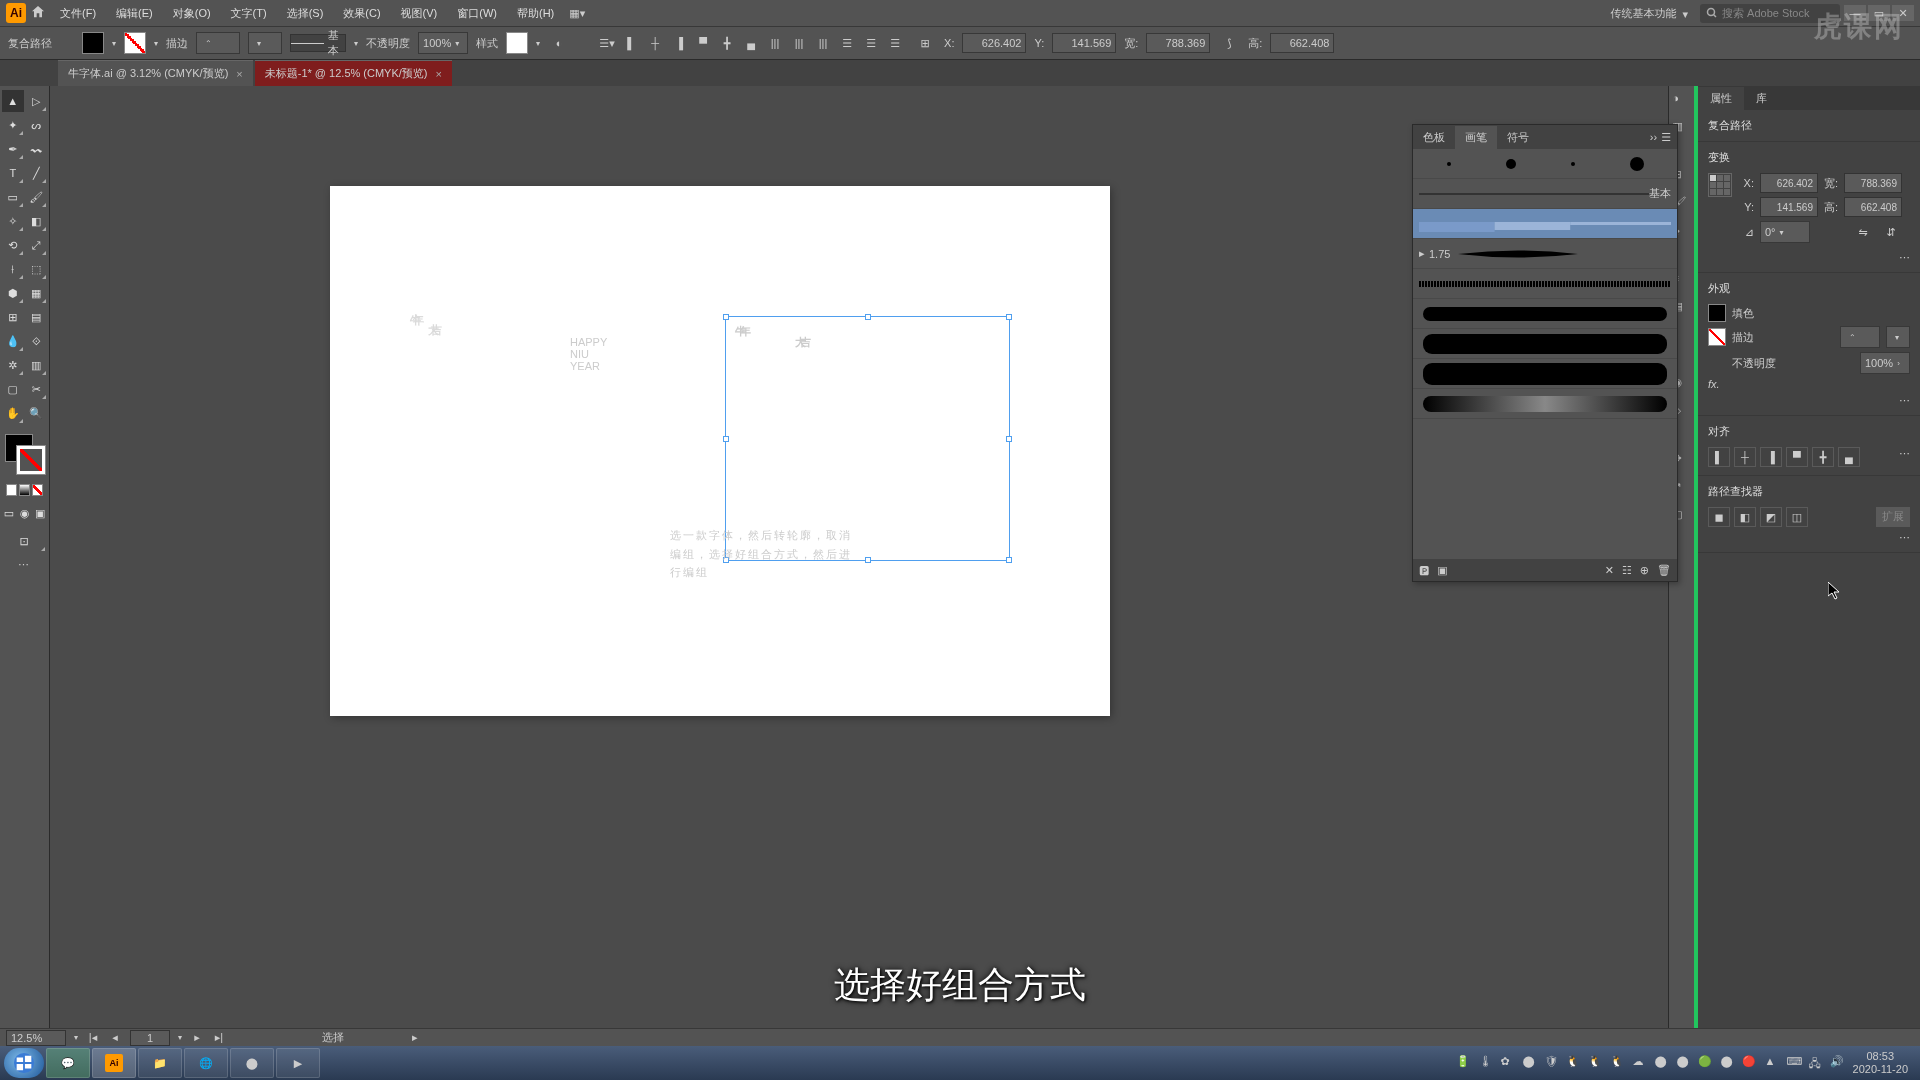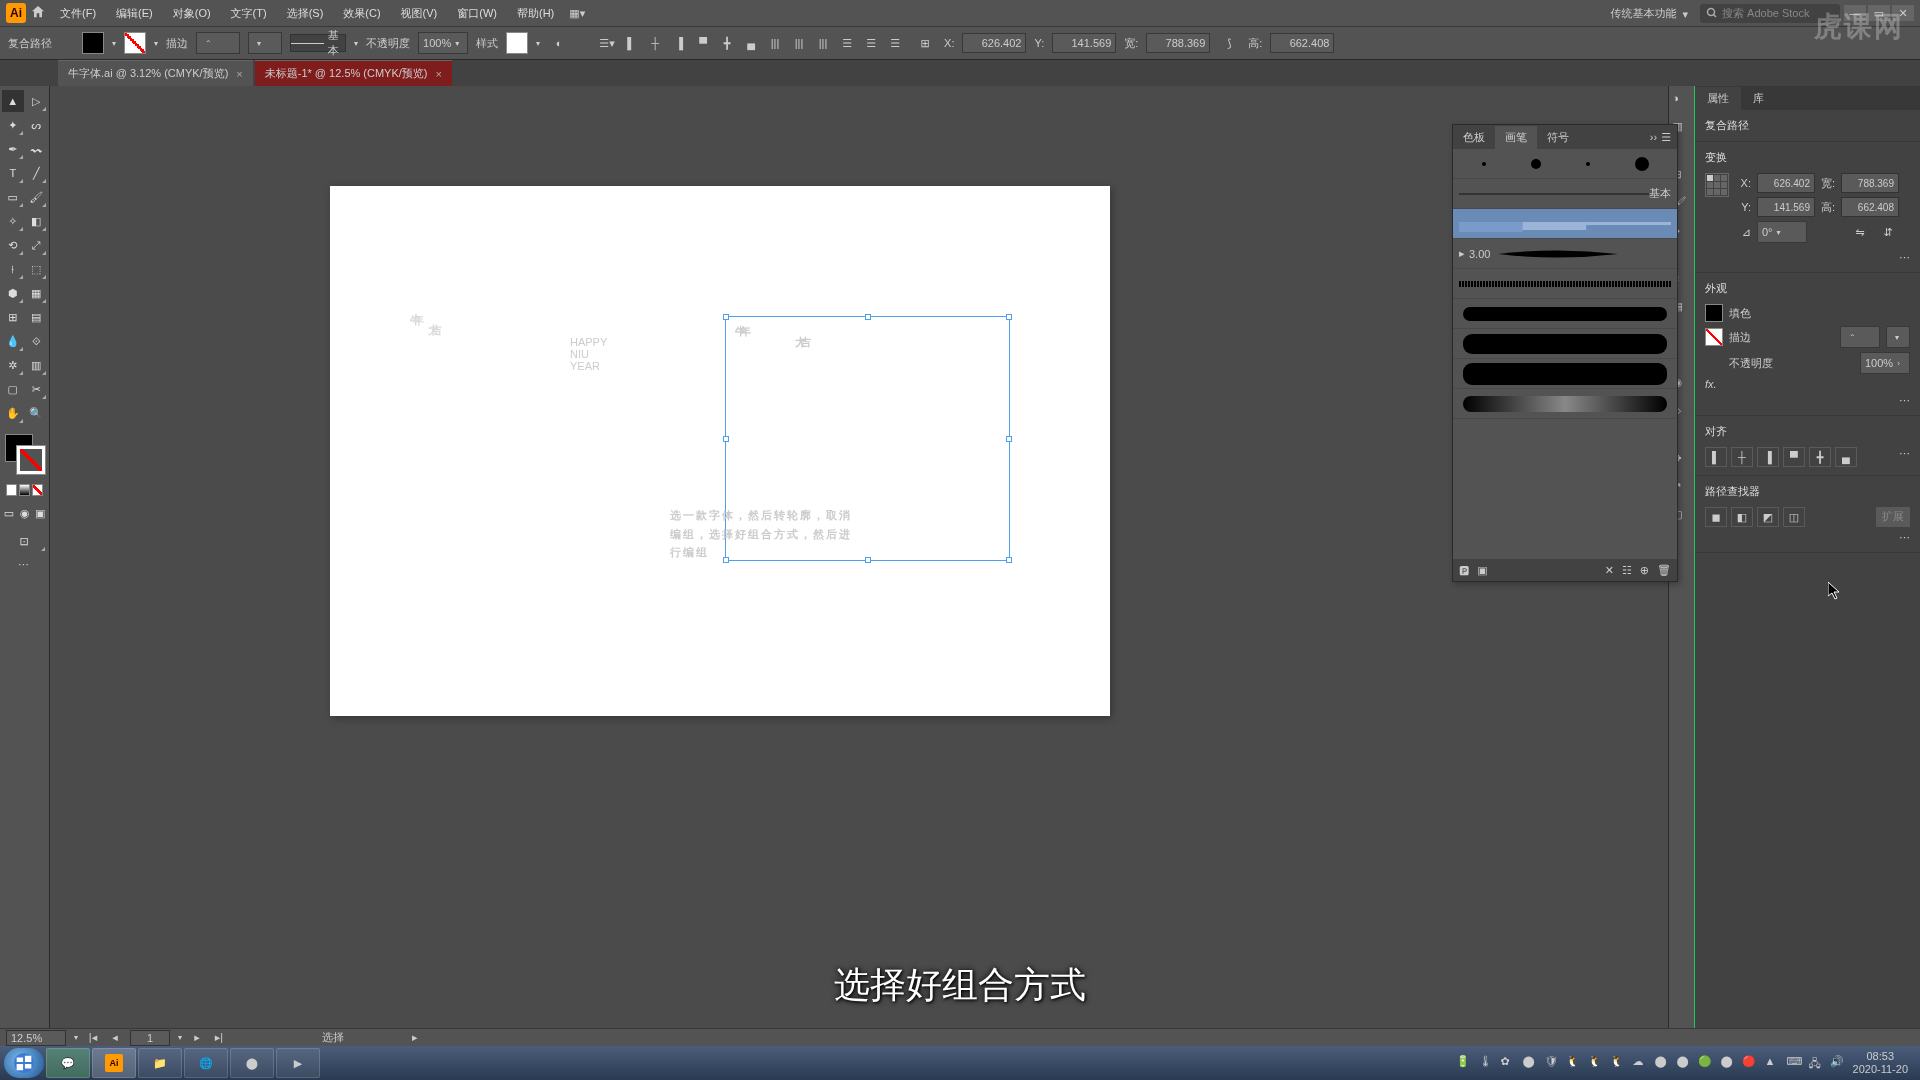--- a/index.html
+++ b/index.html
@@ -45,35 +45,35 @@
 .mini-sw{width:12px;height:12px;border:1px solid #888}
 .canvas-area{flex:1;background:#4b4b4b;position:relative;overflow:hidden}
 .artboard{position:absolute;left:280px;top:100px;width:780px;height:530px;background:#fff;box-shadow:2px 2px 8px rgba(0,0,0,.3)}
 .brush-calli{position:absolute;left:80px;top:130px;font-family:"STXingkai","KaiTi",serif;font-size:110px;font-weight:900;color:#000;line-height:.9;letter-spacing:-8px;transform:scaleY(1.05);filter:contrast(1.2)}
 .brush-calli .row2{margin-left:18px}
 .happy-txt{position:absolute;left:240px;top:150px;font-family:Arial;font-weight:normal;font-size:13px;color:#000;line-height:1.1}
 .selection-box{position:absolute;left:395px;top:130px;width:285px;height:245px;border:1px solid #4f9fef}
 .sel-handle{position:absolute;width:6px;height:6px;background:#fff;border:1px solid #4f9fef}
 .calli2{position:absolute;left:405px;top:140px;font-family:"STXingkai","华文行楷",serif;font-size:110px;font-weight:900;color:#000;line-height:1;letter-spacing:-6px}
 .calli2 .r2{margin-left:60px}
-.red-text{position:absolute;left:340px;top:320px;color:#e81414;font-size:24px;font-weight:bold;line-height:1.7;letter-spacing:2px}
+.red-text{position:absolute;left:340px;top:340px;color:#e81414;font-size:24px;font-weight:normal;line-height:1.7;letter-spacing:2px}
 .right-docks{width:26px;background:#535353;display:flex;flex-direction:column;align-items:center;gap:10px;padding-top:6px;border-left:1px solid #2a2a2a}
 .dock-icon{width:18px;height:18px;color:#ccc;cursor:pointer}
-.float-panel{position:absolute;right:242px;top:124px;width:226px;background:#535353;border:1px solid #2a2a2a;box-shadow:2px 2px 6px rgba(0,0,0,.3)}
+.float-panel{position:absolute;right:242px;top:124px;width:266px;background:#535353;border:1px solid #2a2a2a;box-shadow:2px 2px 6px rgba(0,0,0,.3)}
 .panel-tabs{display:flex;background:#424242;height:24px;align-items:center}
 .p-tab{padding:4px 10px;cursor:pointer}
 .p-tab.active{background:#535353}
 .panel-menu{margin-left:auto;padding:0 6px;display:flex;gap:4px}
 .brush-row{height:30px;display:flex;align-items:center;padding:0 6px;border-bottom:1px solid #494949;cursor:pointer}
 .brush-row.sel{background:#6a8bb5}
 .brush-dot{width:18px;height:18px;border-radius:50%;background:#000}
 .brush-stroke-img{flex:1;height:18px;background:#000;border-radius:9px;margin:0 4px}
 .brush-thin{height:2px;background:#333;flex:1}
 .panel-bottom{height:22px;background:#424242;display:flex;align-items:center;padding:0 6px;gap:8px;justify-content:flex-end}
-.props-panel{width:226px;background:#424242;border-left:1px solid #22c55e;display:flex;flex-direction:column}
+.props-panel{width:226px;background:#424242;border-left:4px solid #22c55e;display:flex;flex-direction:column}
 .props-tabs{display:flex;height:24px;background:#383838;align-items:center}
 .pp-tab{padding:4px 12px;cursor:pointer}
 .pp-tab.active{background:#424242}
 .section{padding:8px 10px;border-bottom:1px solid #383838}
 .section-title{color:#ddd;margin-bottom:8px;font-size:11px}
 .xf-row{display:flex;align-items:center;gap:6px;margin-bottom:4px}
 .xf-label{width:14px;color:#ccc;text-align:right}
 .xf-input{background:#5a5a5a;border:1px solid #333;color:#ccc;width:58px;height:20px;padding:0 4px;text-align:right;font-size:10px}
 .ref-point{width:24px;height:24px;display:grid;grid-template:repeat(3,1fr)/repeat(3,1fr);gap:1px;border:1px solid #666;padding:1px}
 .ref-point div{background:#666}
@@ -463,21 +463,21 @@
     </div>
   <div class="brush-row sel">
     <svg width="100%" height="20">
         <rect x="0" y="8" width="30%" height="10" fill="#7a9ac9"></rect>
         <rect x="30%" y="8" width="30%" height="8" fill="#9bb4d8"></rect>
         <rect x="60%" y="8" width="40%" height="3" fill="#9bb4d8"></rect>
       </svg>
   </div>
   <div class="brush-row">
       <span style="width:10px">▸</span>
-      <span>3.00</span>
+      <span>1.75</span>
     <svg width="120" height="14" style="margin-left:8px">
         <path d="M0 7 Q60 0 120 7 Q60 14 0 7" fill="#000"></path>
       </svg>
   </div>
   <div class="brush-row">
       <div style="flex:1;height:6px;background:repeating-linear-gradient(90deg,#000 0 2px,transparent 2px 3px)"></div>
     </div>
   <div class="brush-row">
       <div class="brush-stroke-img" style="height:14px"></div>
     </div>

